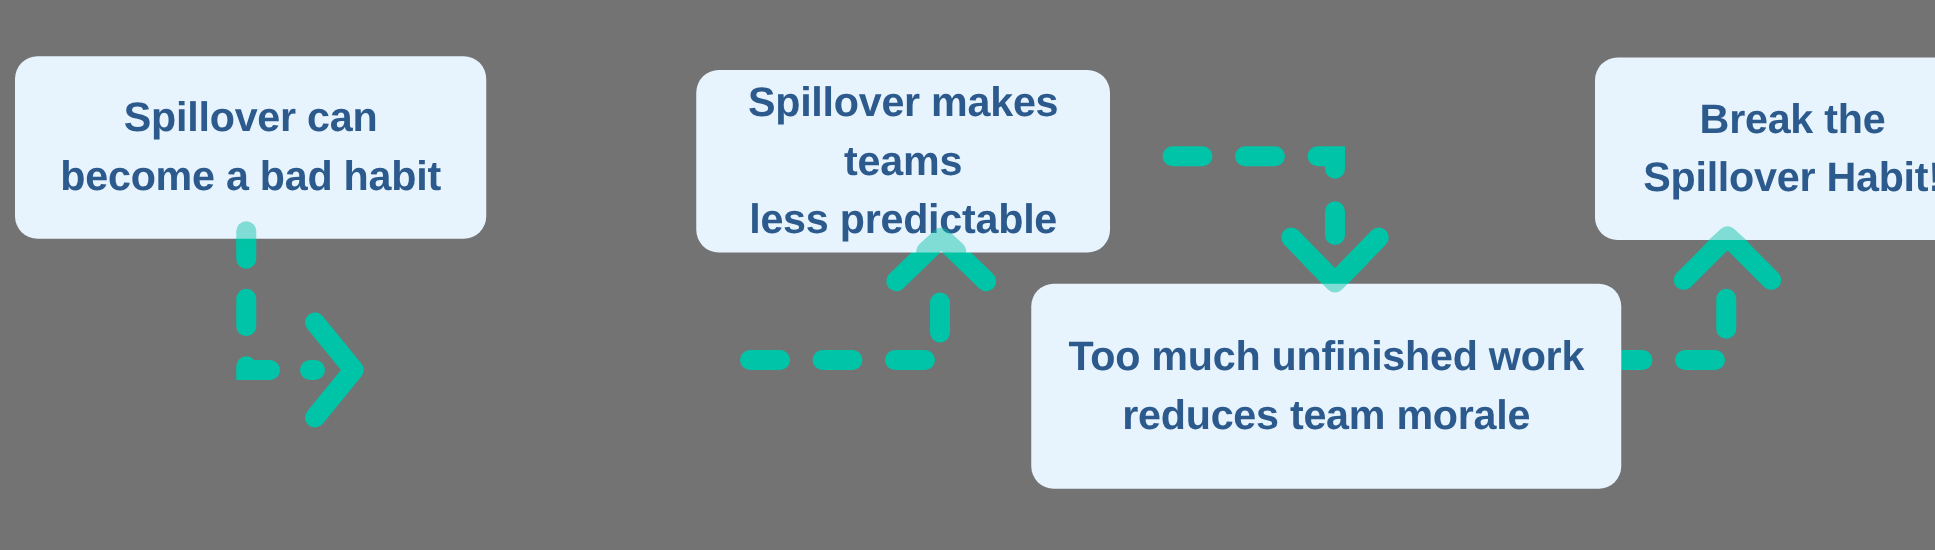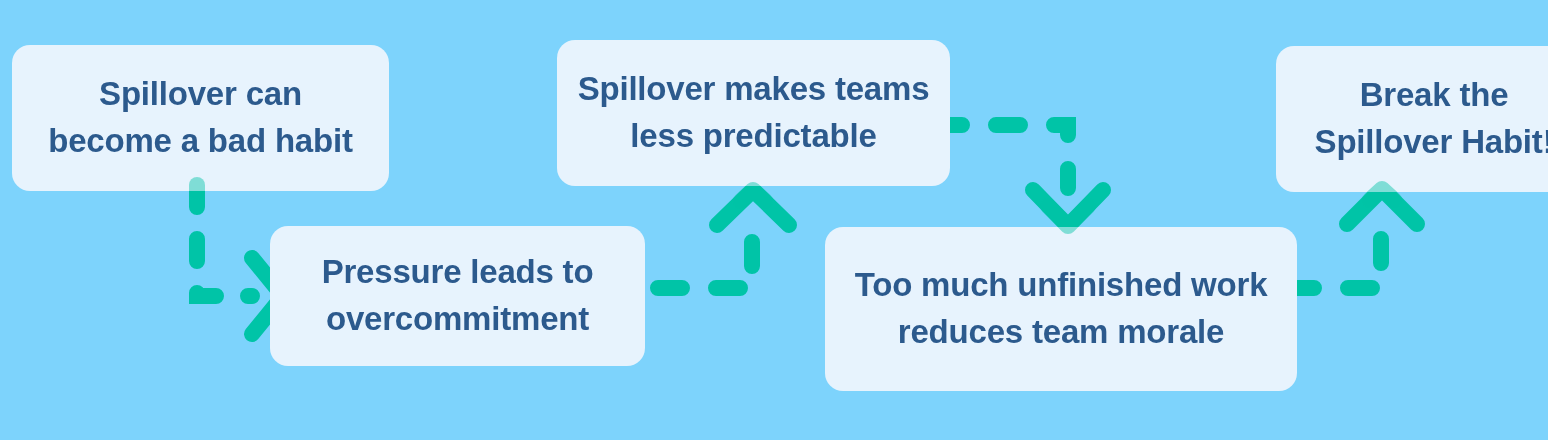--- a/index.html
+++ b/index.html
@@ -8,21 +8,21 @@
     padding: 0;
     background: #ffffff;
   }
   body {
     font-family: "Liberation Sans", sans-serif;
   }
   #canvas {
     position: relative;
     width: 1548px;
     height: 440px;
-    background: #7dd3fc;
+    background: #737373;
     overflow: hidden;
   }
   #connector-layer {
     position: absolute;
     left: 0;
     top: 0;
     width: 1548px;
     height: 440px;
     pointer-events: none;
   }
@@ -43,21 +43,21 @@
     color: #2c5a8d;
     font-size: 33px;
     line-height: 1.42;
     letter-spacing: -0.2px;
     padding: 0 16px;
     white-space: pre-line;
   }
   
   #node-1 { left: 12px;   top: 45px;  width: 377px; height: 146px; }
   #node-2 { left: 270px;  top: 226px; width: 375px; height: 140px; }
-  #node-3 { left: 557px;  top: 40px;  width: 393px; height: 146px; }
+  #node-3 { left: 557px;  top: 56px;  width: 331px; height: 146px; }
   #node-4 { left: 825px;  top: 227px; width: 472px; height: 164px; }
   #node-5 { left: 1276px; top: 46px;  width: 316px; height: 146px; }
 
   #node-4 .node-label { font-size: 33px; }
   #node-5 .node-label { font-size: 33px; }
 </style>
 </head>
 <body>
 
 <div id="canvas">
@@ -90,24 +90,20 @@
       </g>
     </g>
 
   </svg>
 
   <div class="node-box" id="node-1">
     <span class="node-label">Spillover can
 become a bad habit</span>
   </div>
 
-  <div class="node-box" id="node-2">
-    <span class="node-label">Pressure leads to
-overcommitment</span>
-  </div>
 
   <div class="node-box" id="node-3">
     <span class="node-label">Spillover makes teams
 less predictable</span>
   </div>
 
   <div class="node-box" id="node-4">
     <span class="node-label">Too much unfinished work
 reduces team morale</span>
   </div>

